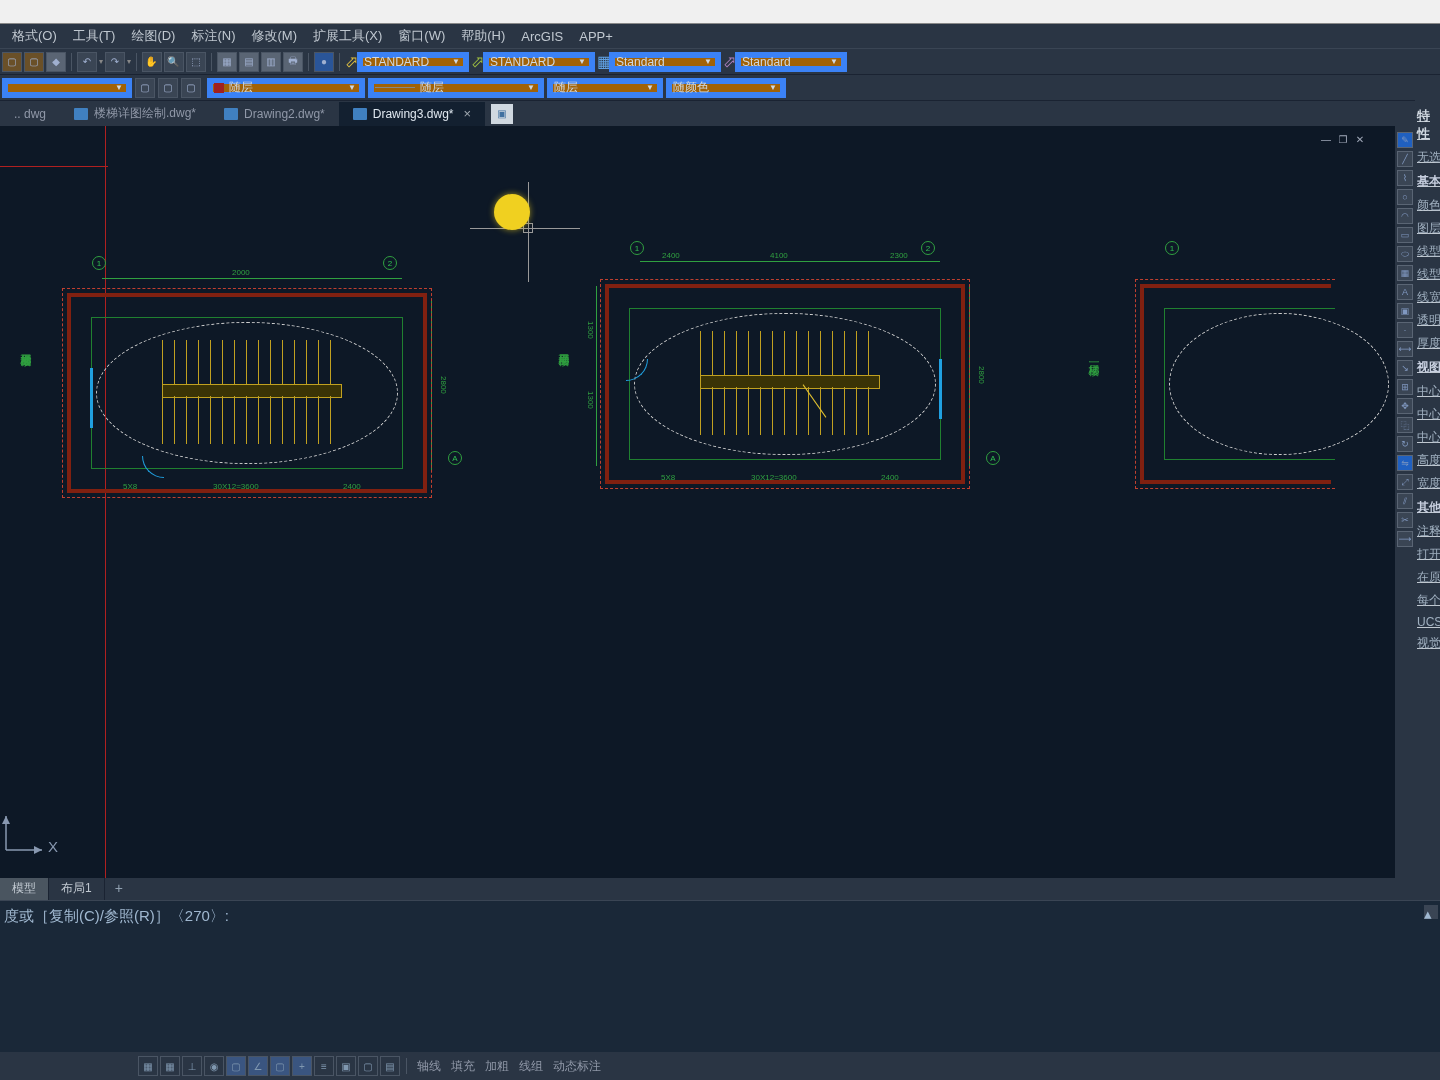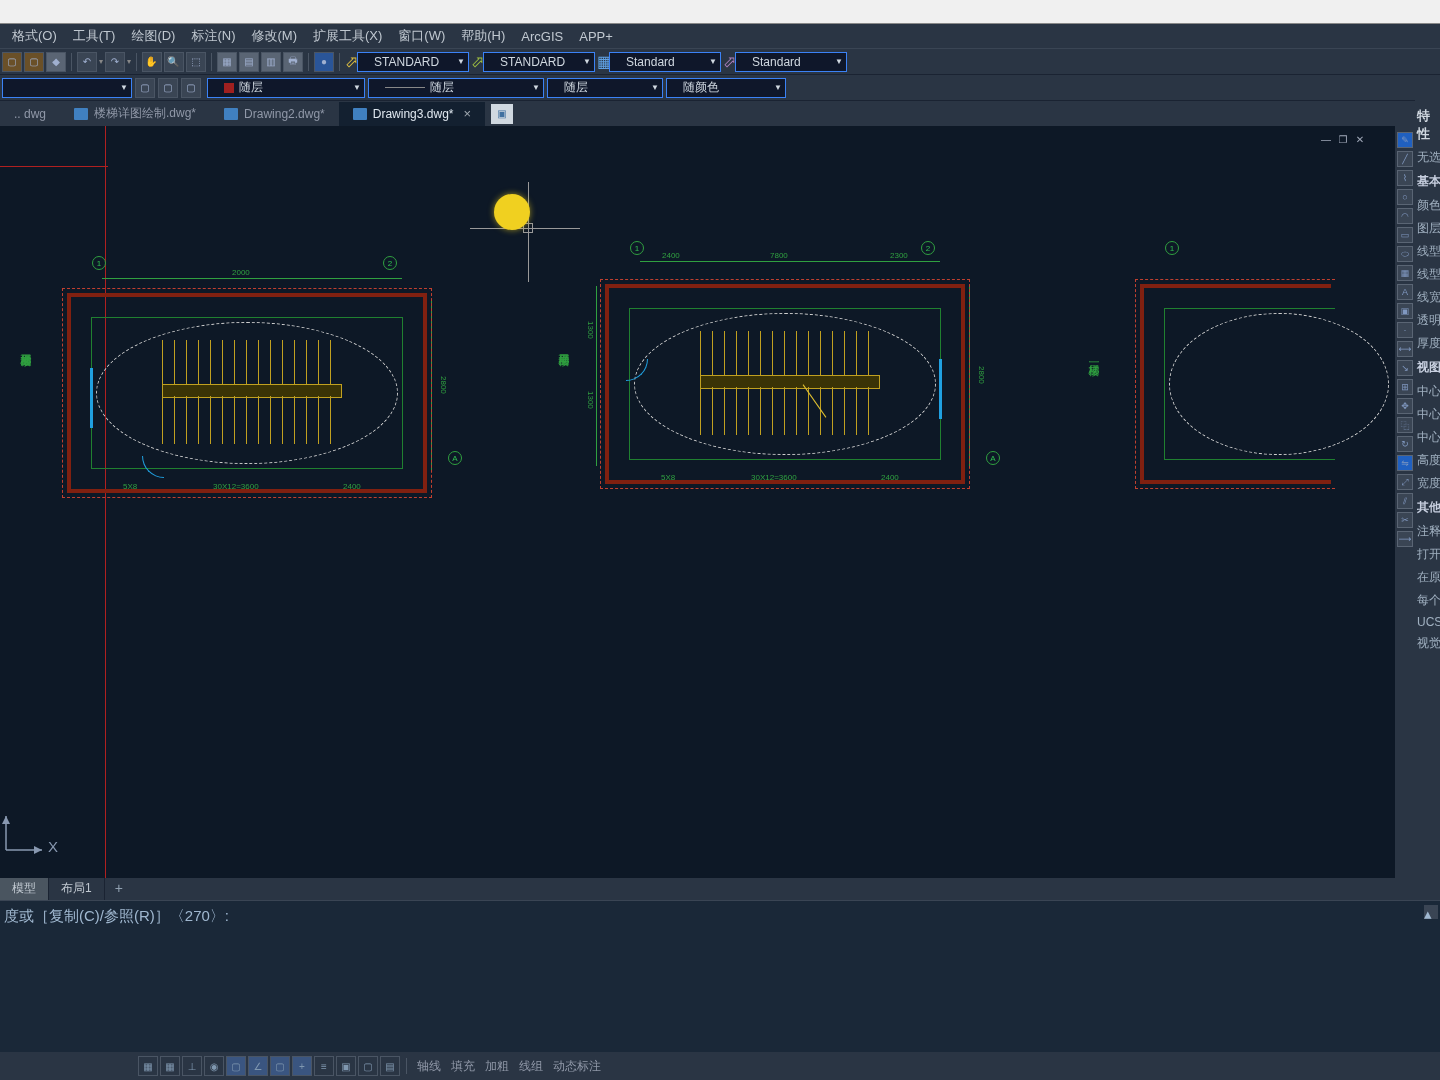--- a/index.html
+++ b/index.html
@@ -9,21 +9,21 @@
 
 .menubar { height: 24px; background: #2a3544; display: flex; align-items: center; padding: 0 4px; font-size: 13px; }
 .menubar .menu-item { padding: 2px 8px; color: #c0c8d0; cursor: pointer; }
 
 .toolbar1 { height: 26px; background: #2a3544; display: flex; align-items: center; border-top: 1px solid #3a4554; padding: 0 2px; gap: 2px; }
 .toolbar1 .sep { width: 1px; height: 18px; background: #4a5564; margin: 0 3px; }
 .tb-btn { width: 20px; height: 20px; background: #3a4554; border: 1px solid #4a5564; display: inline-flex; align-items: center; justify-content: center; font-size: 10px; color: #a0b0d0; cursor: pointer; }
 .tb-btn.orange { background: #6a5028; }
 .tb-btn.blue { background: #2a5598; }
 .tb-btn.gray { background: #5a6574; }
-.combo { height: 20px; background: #0f172a; border: 1px solid #3b82f6; display: inline-flex; align-items: center; padding: 0 16px; font-family: monospace; font-size: 12px; color: #d0d8e0; min-width: 100px; position: relative; }
+.combo { height: 20px; background: #a16207; border: 6px solid #3b82f6; display: inline-flex; align-items: center; padding: 0 1px; font-family: monospace; font-size: 12px; color: #d0d8e0; min-width: 100px; position: relative; }
 .combo .arr { position: absolute; right: 3px; font-size: 8px; }
 .combo .swatch { width: 10px; height: 10px; background: #a02020; margin-right: 5px; }
 .combo .line-s { border-top: 1px solid #888; width: 40px; margin-right: 5px; }
 
 .toolbar2 { height: 26px; background: #2a3544; display: flex; align-items: center; border-top: 1px solid #1a2332; padding: 0 2px; gap: 3px; }
 
 .tabbar { height: 26px; background: #2a3544; display: flex; align-items: center; border-top: 1px solid #1a2332; }
 .file-tab { height: 24px; display: flex; align-items: center; padding: 0 14px; font-family: monospace; font-size: 12px; color: #9098a8; cursor: pointer; position: relative; }
 .file-tab .ico { width: 14px; height: 12px; background: #4080c0; margin-right: 6px; border-radius: 1px; }
 .file-tab.active { background: #132030; color: #e0e8f0; }
@@ -63,21 +63,21 @@
 .ucs-icon svg { overflow: visible; }
 
 .view-tabs { position: absolute; bottom: 0; left: 0; height: 22px; display: flex; background: #2a3544; width: 100%; }
 .vtab { padding: 2px 12px; font-size: 12px; background: #2a3544; color: #c0c8d0; cursor: pointer; border-right: 1px solid #1a2332; }
 .vtab.active { background: #4a5560; }
 .vtab-plus { padding: 2px 10px; font-size: 14px; color: #90a0b0; cursor: pointer; }
 
 .right-tool-col { position: absolute; top: 126px; right: 25px; width: 20px; bottom: 180px; background: #2a3544; display: flex; flex-direction: column; align-items: center; gap: 3px; padding-top: 6px; }
 .rt-btn { width: 16px; height: 16px; background: #3a4554; border: 1px solid #5a6574; font-size: 9px; display: flex; align-items: center; justify-content: center; color: #8098c0; cursor: pointer; }
 
-.prop-panel { position: absolute; top: 100px; right: 0; width: 25px; bottom: 180px; background: #2a3544; overflow: hidden; padding-top: 4px; }
+.prop-panel { position: absolute; top: 100px; right: 0; width: 25px; bottom: 180px; background: #2a3544; overflow: hidden; padding-top: 4px; text-decoration: underline; }
 .prop-title { font-size: 13px; font-weight: bold; padding: 3px 2px; color: #d0d8e0; }
 .prop-sub { font-size: 12px; padding: 3px 2px; color: #a0b0c0; white-space: nowrap; }
 .prop-sechead { font-size: 12px; font-weight: bold; padding: 4px 2px; color: #c8d0e0; white-space: nowrap; }
 
 .cmd-area { position: absolute; bottom: 28px; left: 0; right: 0; height: 152px; background: #1a2838; border-top: 1px solid #3a4554; font-family: monospace; font-size: 15px; color: #a0b8d0; padding: 6px 4px; }
 .cmd-line { margin-bottom: 26px; white-space: nowrap; }
 .cmd-scroll { position: absolute; right: 2px; top: 4px; width: 14px; height: 14px; background: #3a4554; }
 
 .statusbar { position: absolute; bottom: 0; left: 0; right: 0; height: 28px; background: #2a3544; display: flex; align-items: center; padding: 0 6px; gap: 2px; }
 .sb-btn { width: 20px; height: 20px; border: 1px solid #4a5564; display: flex; align-items: center; justify-content: center; font-size: 10px; color: #8098b0; cursor: pointer; }
@@ -237,21 +237,21 @@
     </div>
   </div>
   <div class="label-vert" style="top:220px;left:18px">标准层楼梯平面</div>
 
   <div class="floorplan" style="top:115px;left:600px;width:380px;height:260px">
     <div class="axis-marker" style="top:0;left:30px">1</div>
     <div class="axis-marker" style="top:0;right:45px">2</div>
     <div class="axis-marker" style="top:210px;right:-20px">A</div>
     <div class="dim-line-h" style="top:20px;left:40px;width:300px"></div>
     <div class="dim-text" style="top:10px;left:62px">2400</div>
-    <div class="dim-text" style="top:10px;left:170px">7800</div>
+    <div class="dim-text" style="top:10px;left:170px">4100</div>
     <div class="dim-text" style="top:10px;left:290px">2300</div>
     <div class="dim-line-v" style="top:45px;left:-4px;height:180px"></div>
     <div class="dim-text" style="top:80px;left:-14px;writing-mode:vertical-rl">1300</div>
     <div class="dim-text" style="top:150px;left:-14px;writing-mode:vertical-rl">1300</div>
     <div class="dim-line-v" style="top:45px;right:10px;height:180px"></div>
     <div class="dim-text" style="top:125px;right:-6px;writing-mode:vertical-rl">2800</div>
     <div class="fp-outer-red" style="position:absolute;top:38px;left:0;width:370px;height:210px">
       <div class="fp-walls" style="inset:4px"></div>
       <div style="position:absolute;top:28px;left:28px;right:28px;bottom:28px;border:1px solid #208030">
         <div class="oval-track" style="top:4px;left:4px;right:4px;bottom:4px"></div>

